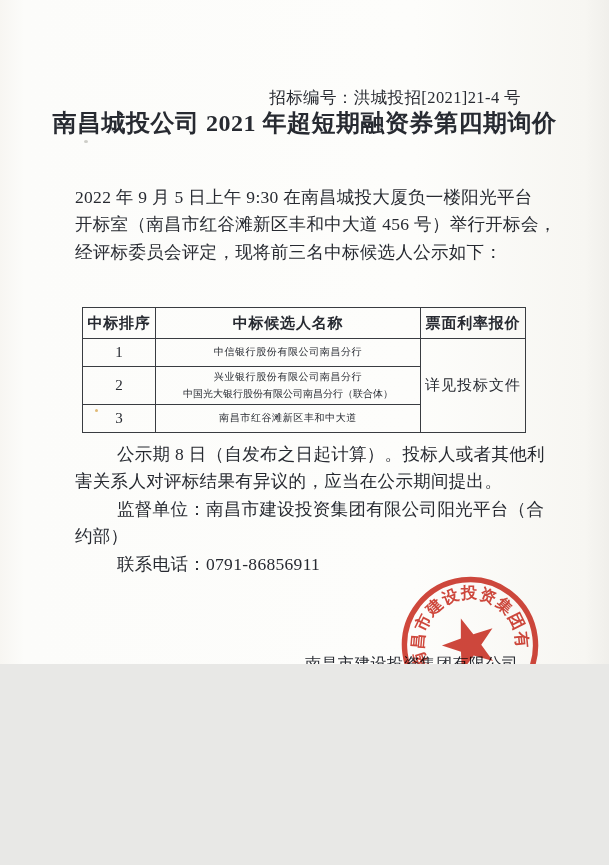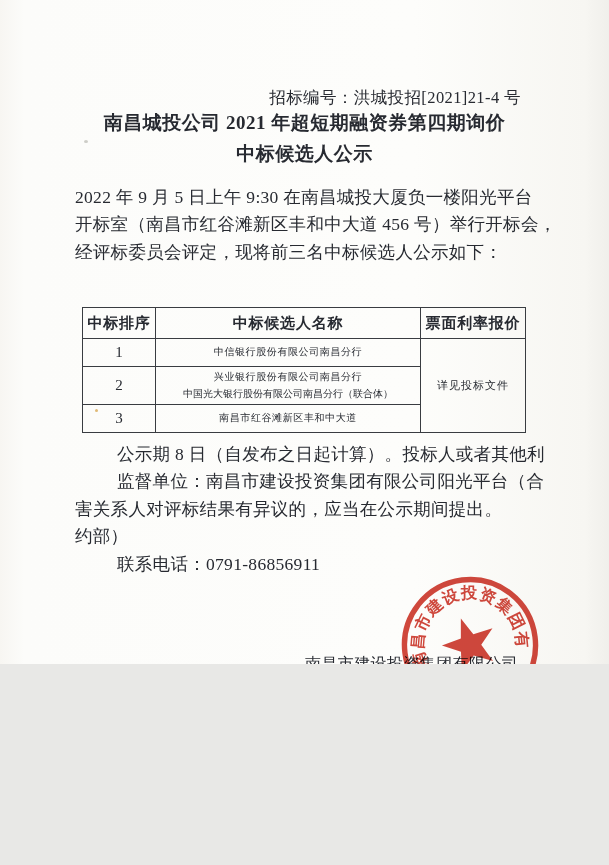--- a/index.html
+++ b/index.html
@@ -28,21 +28,21 @@
     white-space: nowrap;
   }
 
   .doc-title {
     position: absolute;
     top: 108px;
     left: 0;
     right: 0;
     text-align: center;
     font-weight: bold;
-    font-size: 19px;
+    font-size: 24px;
     line-height: 30.5px;
     letter-spacing: 0.5px;
   }
 
   .para { position: absolute; left: 75px; width: 468px; font-size: 17.5px; line-height: 27.4px; }
   .para .line { white-space: nowrap; letter-spacing: 0.3px; }
   .para .indent { text-indent: 42px; }
   .intro  { top: 184px; }
   .notice { top: 441px; }
 
@@ -57,21 +57,21 @@
   table.bid-table th { font-size: 15px; font-weight: bold; letter-spacing: 0.8px; height: 31px; }
   .col-rank { width: 73px; }
   .col-name { width: 265px; }
   .col-rate { width: 105px; }
   td.rank-cell { font-size: 15px; }
   td.name-cell { font-size: 10px; letter-spacing: 0.6px; }
   td.name-cell .name-line { line-height: 16.5px; white-space: nowrap; }
   td.name-cell .tight { letter-spacing: 0; }
   tr.row-single td { height: 28px; }
   tr.row-double td { height: 38px; }
-  td.rate-cell { font-size: 11px; letter-spacing: 1px; }
+  td.rate-cell { font-size: 15px; letter-spacing: 1px; }
 
   .sig-company {
     position: absolute;
     top: 654px;
     left: 305px;
     font-size: 16px;
     letter-spacing: 0.4px;
     white-space: nowrap;
   }
   .sig-date {
@@ -103,21 +103,20 @@
 </style>
 </head>
 <body>
 
 <div class="page">
 
   <div class="tender-no">招标编号：洪城投招[2021]21-4 号</div>
 
   <div class="doc-title">
     <div>南昌城投公司 2021 年超短期融资券第四期询价</div>
-    <div>中标候选人公示</div>
   </div>
 
   <div class="para intro">
     <div class="line">2022 年 9 月 5 日上午 9:30 在南昌城投大厦负一楼阳光平台</div>
     <div class="line">开标室（南昌市红谷滩新区丰和中大道 456 号）举行开标会，</div>
     <div class="line">经评标委员会评定，现将前三名中标候选人公示如下：</div>
   </div>
 
   <div class="bid-table-wrap">
     <table class="bid-table">
@@ -151,22 +150,22 @@
           <td class="name-cell">
             <div class="name-line">南昌市红谷滩新区丰和中大道</div>
           </td>
         </tr>
       </tbody>
     </table>
   </div>
 
   <div class="para notice">
     <div class="line indent">公示期 8 日（自发布之日起计算）。投标人或者其他利</div>
+    <div class="line">害关系人对评标结果有异议的，应当在公示期间提出。</div>
     <div class="line indent">监督单位：南昌市建设投资集团有限公司阳光平台（合</div>
-    <div class="line">害关系人对评标结果有异议的，应当在公示期间提出。</div>
     <div class="line">约部）</div>
     <div class="line indent">联系电话：0791-86856911</div>
   </div>
 
   <div class="sig-company">南昌市建设投资集团有限公司</div>
   <div class="sig-date">2022 年 9 月 6 日</div>
 
   <svg class="seal" viewBox="0 0 150 150">
     <defs>
       <path id="ringPath" d="M 32.7 90.4 A 45 45 0 1 1 117.3 90.4"></path>

